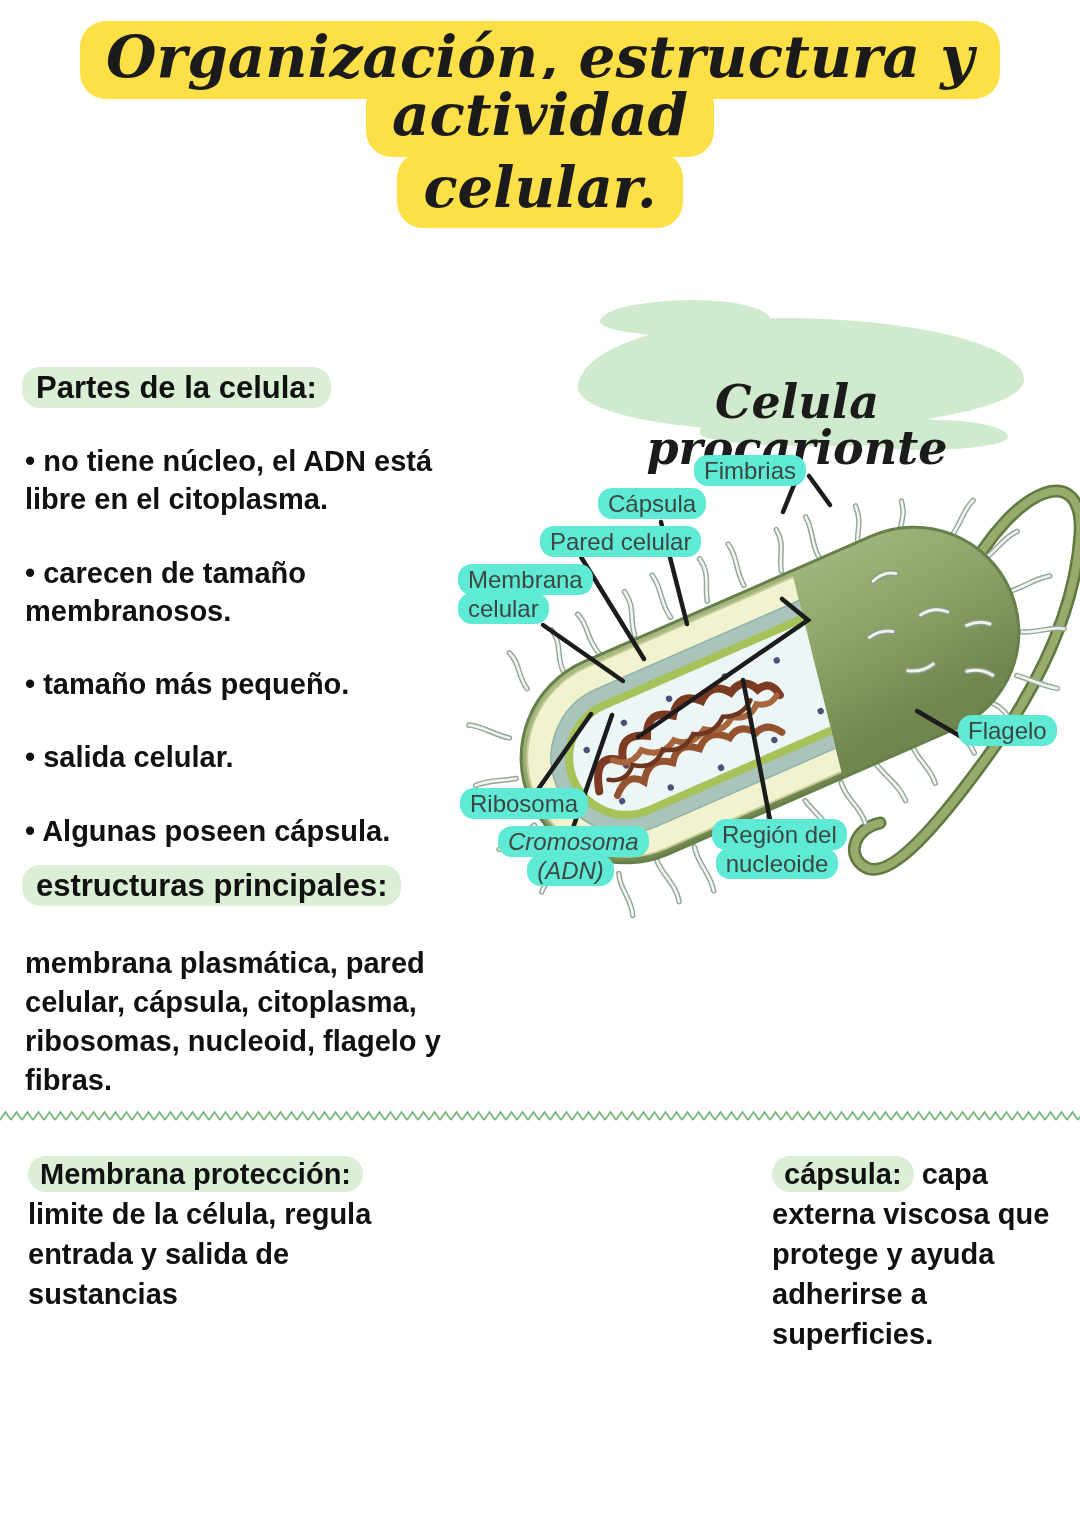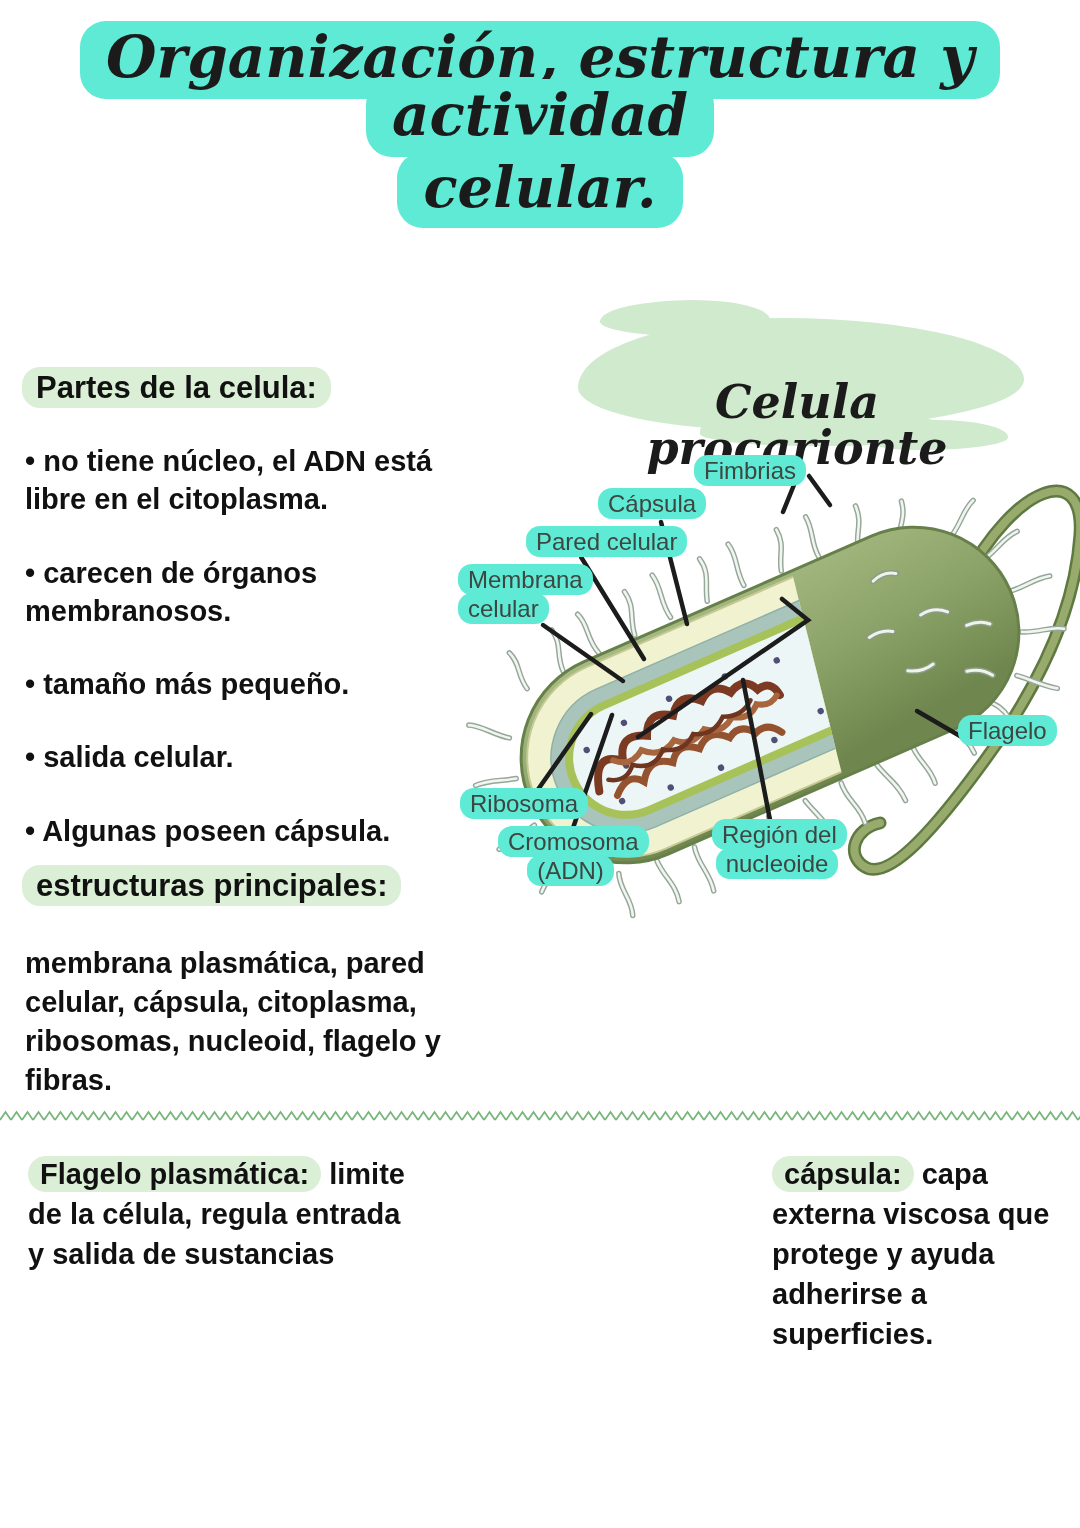--- a/index.html
+++ b/index.html
@@ -3,21 +3,21 @@
 <meta charset="utf-8">
 <style>
   html,body{margin:0;padding:0;background:#ffffff;}
   .page{position:relative;width:1080px;height:1528px;background:#ffffff;overflow:hidden;
         font-family:"Liberation Sans",sans-serif;color:#111;}
   
   .script{font-family:"DejaVu Serif",serif;font-style:italic;font-weight:bold;color:#1b1b1b;}
   .title-wrap{position:absolute;top:28px;left:0;width:1080px;text-align:center;}
   .title-line1{font-size:58px;line-height:1.0;}
   .title-line2{font-size:56px;line-height:1.0;margin-top:15px;}
-  .hl-band{background:#5eead4;border-radius:26px;padding:2px 26px 8px 26px;
+  .hl-band{background:#fde047;border-radius:26px;padding:2px 26px 8px 26px;
            box-decoration-break:clone;-webkit-box-decoration-break:clone;line-height:0.9;}
   
   .abs{position:absolute;}
   .pill-soft{background:#daefd6;border-radius:18px;padding:3px 14px;box-decoration-break:clone;
              -webkit-box-decoration-break:clone;}
   .h-left{font-size:31px;font-weight:bold;}
   .bullets{font-size:29px;font-weight:bold;line-height:1.32;width:452px;}
   .bullet-item{margin-bottom:35px;}
   .para{font-size:29px;font-weight:bold;line-height:1.34;width:455px;}
   
@@ -45,21 +45,21 @@
 
   <div class="title-wrap">
     <div class="script title-line1"><span class="hl-band">Organización, estructura y actividad</span></div>
     <div class="script title-line2"><span class="hl-band">celular.</span></div>
   </div>
 
   <div class="abs h-left" style="left:22px;top:370px;"><span class="pill-soft">Partes de la celula:</span></div>
 
   <div class="abs bullets" style="left:25px;top:442px;">
     <div class="bullet-item">• no tiene núcleo, el ADN está libre en el citoplasma.</div>
-    <div class="bullet-item">• carecen de órganos membranosos.</div>
+    <div class="bullet-item">• carecen de tamaño membranosos.</div>
     <div class="bullet-item">• tamaño más pequeño.</div>
     <div class="bullet-item">• salida celular.</div>
     <div class="bullet-item">• Algunas poseen cápsula.</div>
   </div>
 
   <div class="abs h-left" style="left:22px;top:868px;"><span class="pill-soft">estructuras principales:</span></div>
 
   <div class="abs para" style="left:25px;top:944px;">membrana plasmática, pared celular, cápsula, citoplasma, ribosomas, nucleoid, flagelo y fibras.</div>
 
   <div class="blob blob-main"></div>
@@ -162,38 +162,38 @@
       <path d="M92,368 L151,284"></path>
       <path d="M133,398 L172,285"></path>
       <path d="M342,169 L368,190 L198,307"></path>
       <path d="M303,250 L330,390"></path>
       <path d="M520,306 L477,281"></path>
     </g>
   </svg>
 
   <div class="dlabel" style="left:694px;top:456px;"><span class="pill">Fimbrias</span></div>
   <div class="dlabel" style="left:598px;top:489px;"><span class="pill">Cápsula</span></div>
-  <div class="dlabel" style="left:501px;top:527px;padding-left:25px;"><span class="pill">Pared celular</span></div>
+  <div class="dlabel" style="left:515px;top:527px;padding-left:25px;"><span class="pill">Pared celular</span></div>
   <div class="dlabel" style="left:458px;top:565px;width:140px;"><span class="pill">Membrana celular</span></div>
   <div class="dlabel" style="left:460px;top:789px;"><span class="pill">Ribosoma</span></div>
-  <div class="dlabel center" style="left:498px;top:827px;width:145px;"><span class="pill">Cromosoma (ADN)</span></div>
+  <div class="dlabel center" style="left:498px;top:827px;width:145px;font-style:italic;"><span class="pill">Cromosoma (ADN)</span></div>
   <div class="dlabel center" style="left:712px;top:820px;width:130px;"><span class="pill">Región del nucleoide</span></div>
   <div class="dlabel" style="left:958px;top:716px;"><span class="pill">Flagelo</span></div>
 
   <svg class="abs" style="left:0;top:1108px;" width="1080" height="16" viewBox="0 0 1080 16">
     <defs>
       <pattern id="zz" width="11" height="16" patternUnits="userSpaceOnUse">
         <path d="M0,12 L5.5,4 L11,12" fill="none" stroke="#76b57a" stroke-width="1.8"></path>
       </pattern>
     </defs>
     <rect width="1080" height="16" fill="url(#zz)"></rect>
   </svg>
 
   <div class="abs def" style="left:28px;top:1154px;width:396px;">
-    <span class="pill-soft">Flagelo plasmática:</span>
+    <span class="pill-soft">Membrana protección:</span>
     <span>limite de la célula, regula entrada y salida de sustancias</span>
   </div>
 
 
   <div class="abs def" style="left:772px;top:1154px;width:300px;">
     <span class="pill-soft">cápsula:</span>
     <span>capa externa viscosa que protege y ayuda adherirse a superficies.</span>
   </div>
 
 </div>

